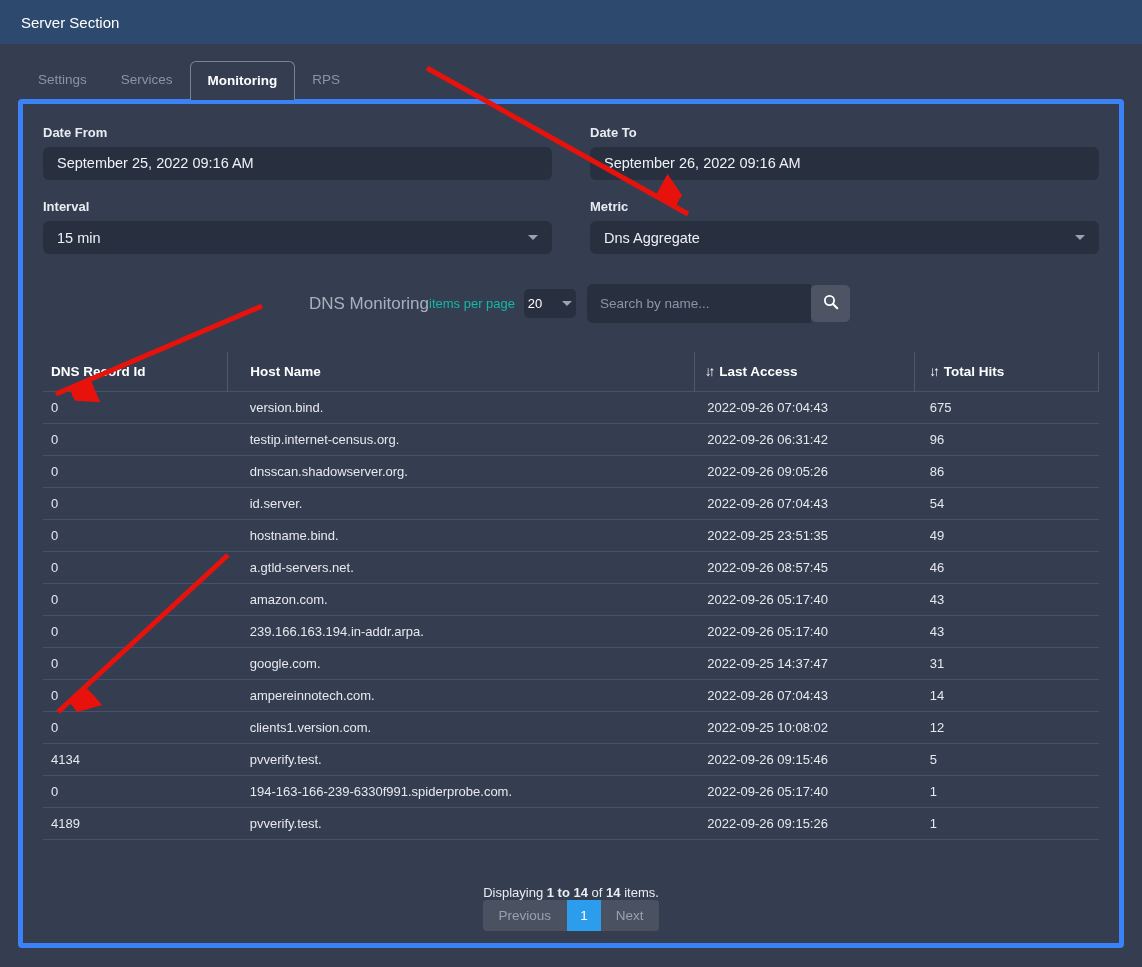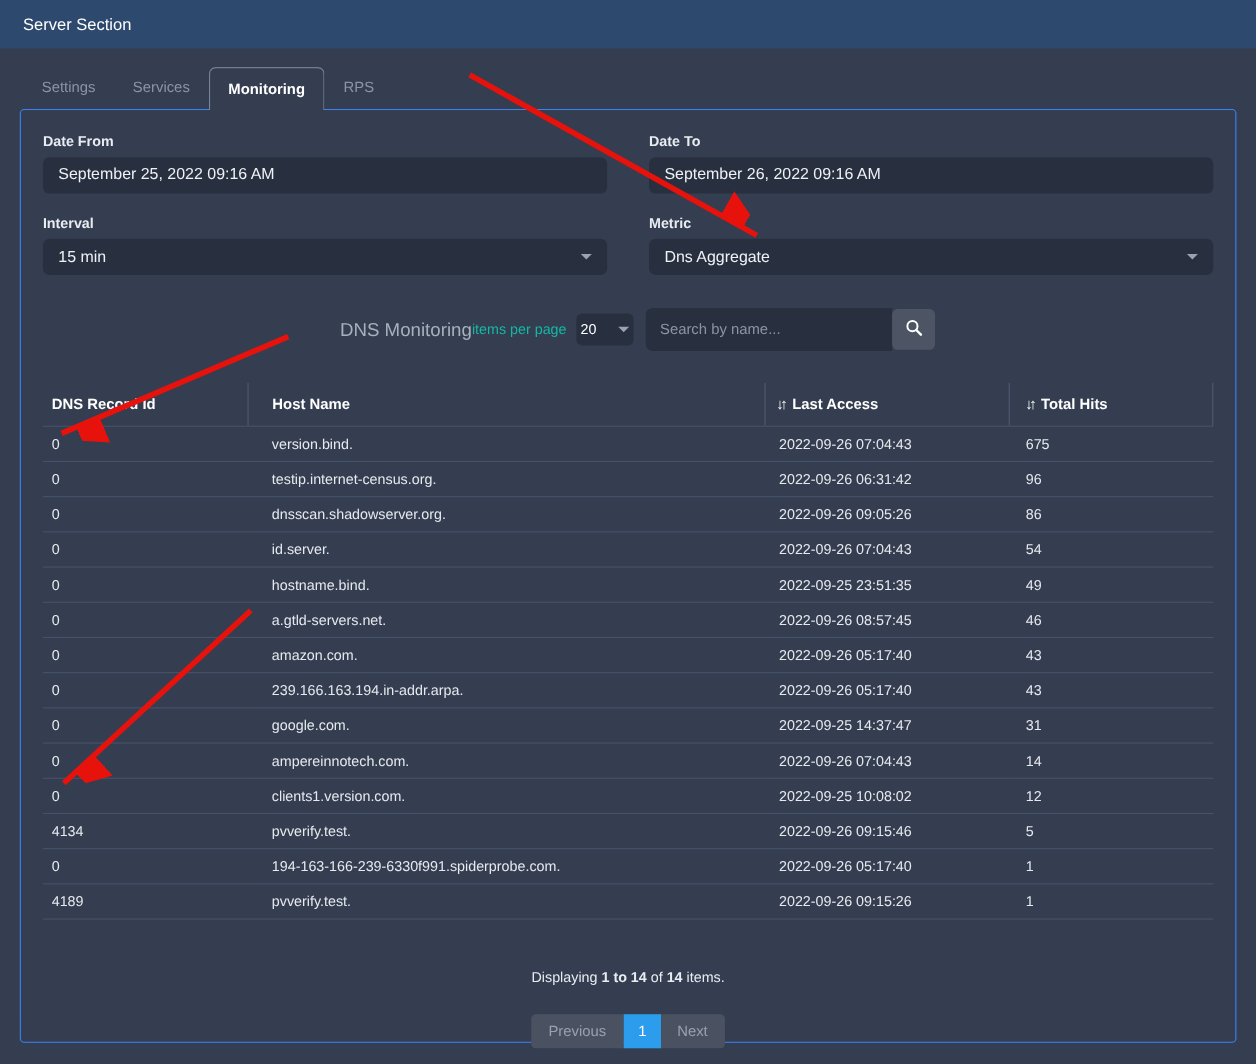--- a/index.html
+++ b/index.html
@@ -44,21 +44,21 @@
     border-radius: 6px 6px 0 0;
     color: #ffffff;
     font-weight: bold;
     margin-bottom: -1px;
     height: 39px;
   }
   
   .panel {
     margin: 0 18px;
     height: 849px;
-    border: 1px solid #3b82f6;
+    border: 5px solid #3b82f6;
     border-radius: 4px;
     padding: 21px 20px;
   }
   
   .filters {
     display: grid;
     grid-template-columns: 1fr 1fr;
     column-gap: 38px;
     row-gap: 19px;
   }
@@ -172,21 +172,21 @@
   td:nth-child(4) { padding-left: 15px; }
   
   .summary {
     margin-top: 45px;
     text-align: center;
     font-size: 13px;
     color: #e9edf2;
   }
   .summary b { font-weight: bold; }
   .pagination {
-    margin-top: 26px;
+    margin-top: 0;
     display: flex;
     justify-content: center;
   }
   .page-btn {
     border: none;
     font-family: "Liberation Sans", sans-serif;
     font-size: 13.5px;
     padding: 0 16px;
     height: 31px;
     background: #4a5262;

